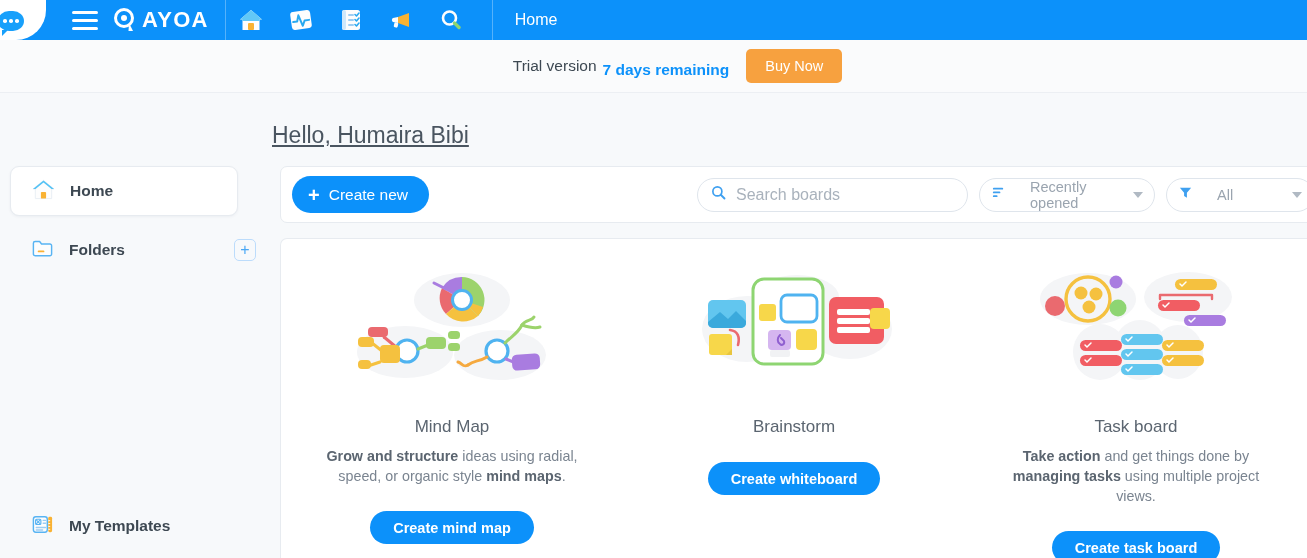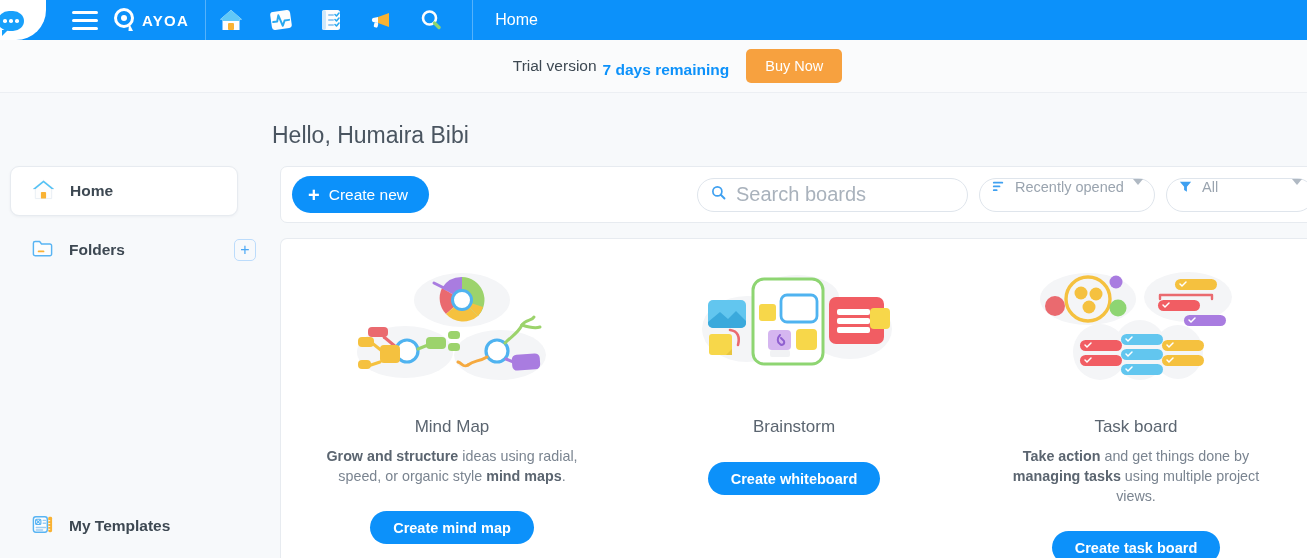--- a/index.html
+++ b/index.html
@@ -42,21 +42,21 @@
 
   .hamburger {
     margin-left: 72px; width: 26px; height: 19px;
     display: flex; flex-direction: column; justify-content: space-between;
     cursor: pointer;
   }
   .hamburger span { display: block; height: 3px; background: #fff; border-radius: 2px; width: 100%; }
 
   .brand { display: flex; align-items: center; margin-left: 14px; cursor: pointer; }
   .brand-mark { width: 26px; height: 26px; }
-  .brand-text { color: #fff; font-size: 15px; font-weight: 700; letter-spacing: 1.3px; margin-left: 4px; }
+  .brand-text { color: #fff; font-size: 22px; font-weight: 700; letter-spacing: 1.3px; margin-left: 4px; }
 
   .nav-divider { width: 1px; height: 40px; background: rgba(255,255,255,.30); margin-left: 16px; }
 
   .navicons { display: flex; align-items: center; gap: 0px; }
   .navicon {
     width: 50px; height: 40px;
     display: flex; align-items: center; justify-content: center;
     cursor: pointer;
   }
   .navicon svg { display: block; }
@@ -118,20 +118,21 @@
 
   
   .main {
     position: absolute; top: 93px; left: 270px;
     width: 1037px; height: 465px;
     background: #f7f9fb;
   }
   .greeting {
     font-size: 23px; color: #4a5560; font-weight: 400;
     padding: 29px 0 0 2px;
+    text-decoration: underline;
   }
   .toolbar {
     position: absolute; top: 73px; left: 10px;
     width: 1047px; height: 57px;
     background: #ffffff;
     border: 1px solid #e7ebf0;
     border-radius: 7px;
     display: flex; align-items: center;
     padding: 0 12px 0 11px;
   }
@@ -144,29 +145,29 @@
   .create-new .plus { font-size: 20px; font-weight: 700; line-height: 1; }
 
   .search-wrap {
     margin-left: auto;
     width: 271px; height: 34px;
     border: 1px solid #dfe5ec; border-radius: 18px;
     display: flex; align-items: center; padding: 0 13px; gap: 10px;
     background: #fff;
   }
   .search-wrap input {
-    border: none; outline: none; font-size: 20px;
+    border: none; outline: none; font-size: 16px;
     font-family: inherit; color: #15803d; width: 100%; background: transparent;
   }
   .search-wrap input::placeholder { color: #a9b2bc; }
 
   .dropdown {
     margin-left: 11px; height: 34px;
     border: 1px solid #dfe5ec; border-radius: 18px;
-    display: flex; align-items: flex-start; padding: 0 11px; gap: 9px;
+    display: flex; align-items: center; padding: 0 11px; gap: 24px;
     background: #fff; cursor: pointer;
   }
   .dd-sort { width: 176px; }
   .dd-filter { width: 148px; }
   .dd-label { font-size: 14.5px; color: #9aa4af; flex: 1; }
   .caret {
     width: 0; height: 0;
     border-left: 5px solid transparent; border-right: 5px solid transparent;
     border-top: 6px solid #b0b9c3;
   }

